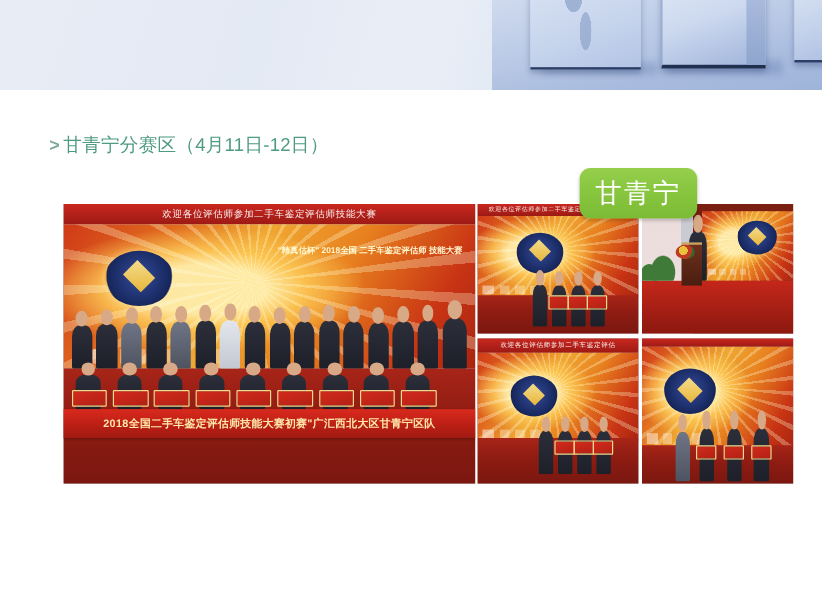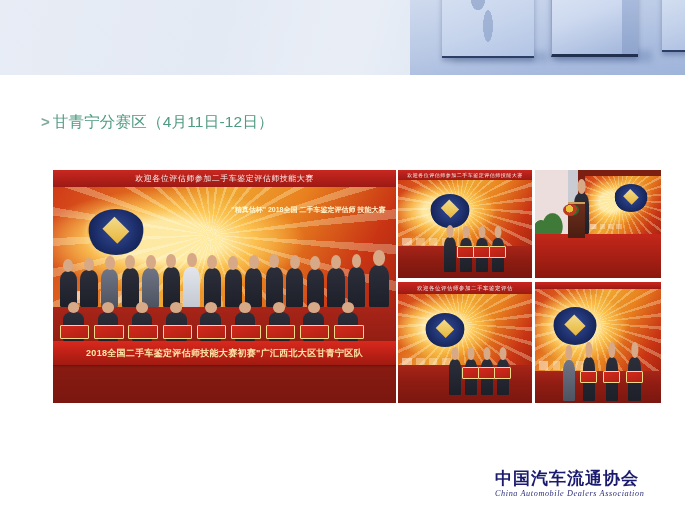--- a/index.html
+++ b/index.html
@@ -477,21 +477,20 @@
         <div class="cert" style="left:36%;bottom:18px;width:12%;height:18%;"></div>
         <div class="person" style="left:56%;width:10%;height:78%;"></div>
         <div class="cert" style="left:54%;bottom:18px;width:12%;height:18%;"></div>
         <div class="person" style="left:74%;width:10%;height:78%;"></div>
         <div class="cert" style="left:72%;bottom:18px;width:12%;height:18%;"></div>
       </div>
     </div>
 
   </div>
 
+  <div class="badge">
+    <span>甘青宁</span>
+  </div>
 
   <div class="logo">
-    <div class="logo-text">
-      <div class="logo-cn">中国汽车流通协会</div>
-      <div class="logo-en">China Automobile Dealers Association</div>
-    </div>
   </div>
 
 </div>
 
 </body></html>

